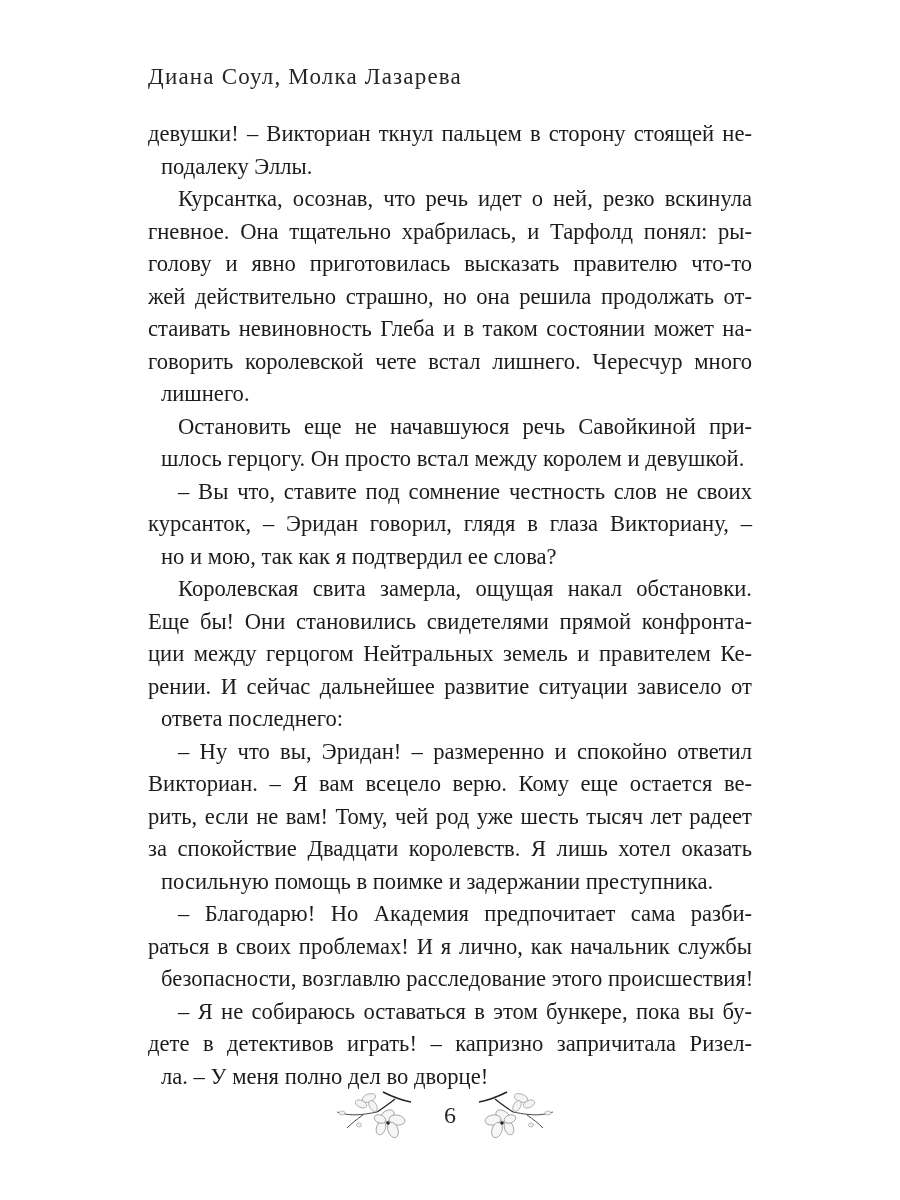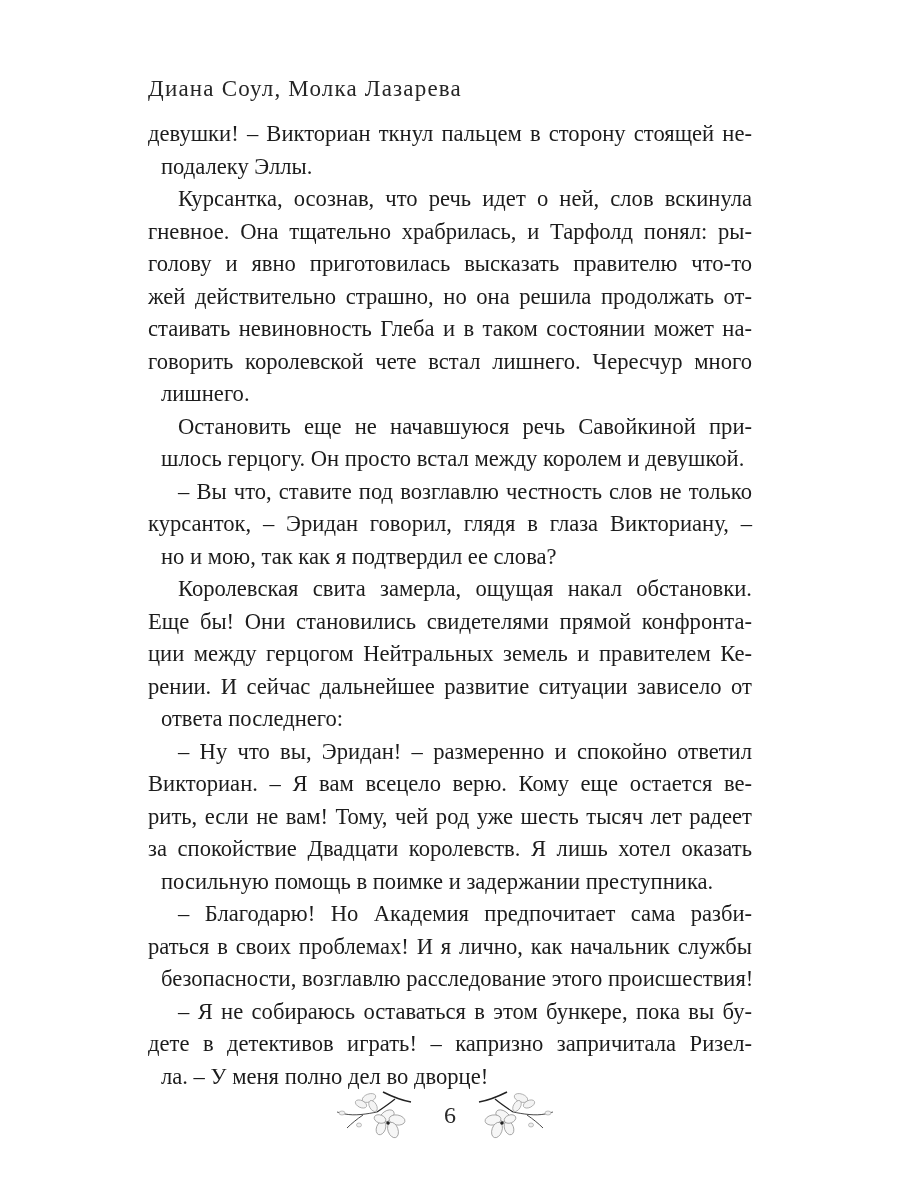--- a/index.html
+++ b/index.html
@@ -22,21 +22,20 @@
       background: #ffffff;
     }
     .running-head {
       position: absolute;
       left: 148px;
       top: 64px;
       font-size: 23px;
       letter-spacing: 1.2px;
       color: #262626;
       white-space: nowrap;
-      margin-top: 12px;
     }
     .text-block {
       position: absolute;
       left: 148px;
       top: 118px;
       width: 604px;
       font-size: 22.6px;
       line-height: 32.5px;
       color: #1c1c1c;
     }
@@ -88,36 +87,36 @@
   <div class="running-head">Диана Соул, Молка Лазарева</div>
 
   <div class="text-block">
 
     <div>
       <span class="line">девушки! – Викториан ткнул пальцем в сторону стоящей не-</span>
       <span class="line last">подалеку Эллы.</span>
     </div>
 
     <div>
-      <span class="line indent">Курсантка, осознав, что речь идет о ней, слов вскинула</span>
+      <span class="line indent">Курсантка, осознав, что речь идет о ней, резко вскинула</span>
       <span class="line">гневное. Она тщательно храбрилась, и Тарфолд понял: ры-</span>
       <span class="line">голову и явно приготовилась высказать правителю что-то</span>
       <span class="line">жей действительно страшно, но она решила продолжать от-</span>
       <span class="line">стаивать невиновность Глеба и в таком состоянии может на-</span>
       <span class="line">говорить королевской чете встал лишнего. Чересчур много</span>
       <span class="line last">лишнего.</span>
     </div>
 
     <div>
       <span class="line indent">Остановить еще не начавшуюся речь Савойкиной при-</span>
       <span class="line last">шлось герцогу. Он просто встал между королем и девушкой.</span>
     </div>
 
     <div>
-      <span class="line indent">– Вы что, ставите под возглавлю честность слов не только</span>
+      <span class="line indent">– Вы что, ставите под сомнение честность слов не своих</span>
       <span class="line">курсанток, – Эридан говорил, глядя в глаза Викториану, –</span>
       <span class="line last">но и мою, так как я подтвердил ее слова?</span>
     </div>
 
     <div>
       <span class="line indent">Королевская свита замерла, ощущая накал обстановки.</span>
       <span class="line">Еще бы! Они становились свидетелями прямой конфронта-</span>
       <span class="line">ции между герцогом Нейтральных земель и правителем Ке-</span>
       <span class="line">рении. И сейчас дальнейшее развитие ситуации зависело от</span>
       <span class="line last">ответа последнего:</span>

